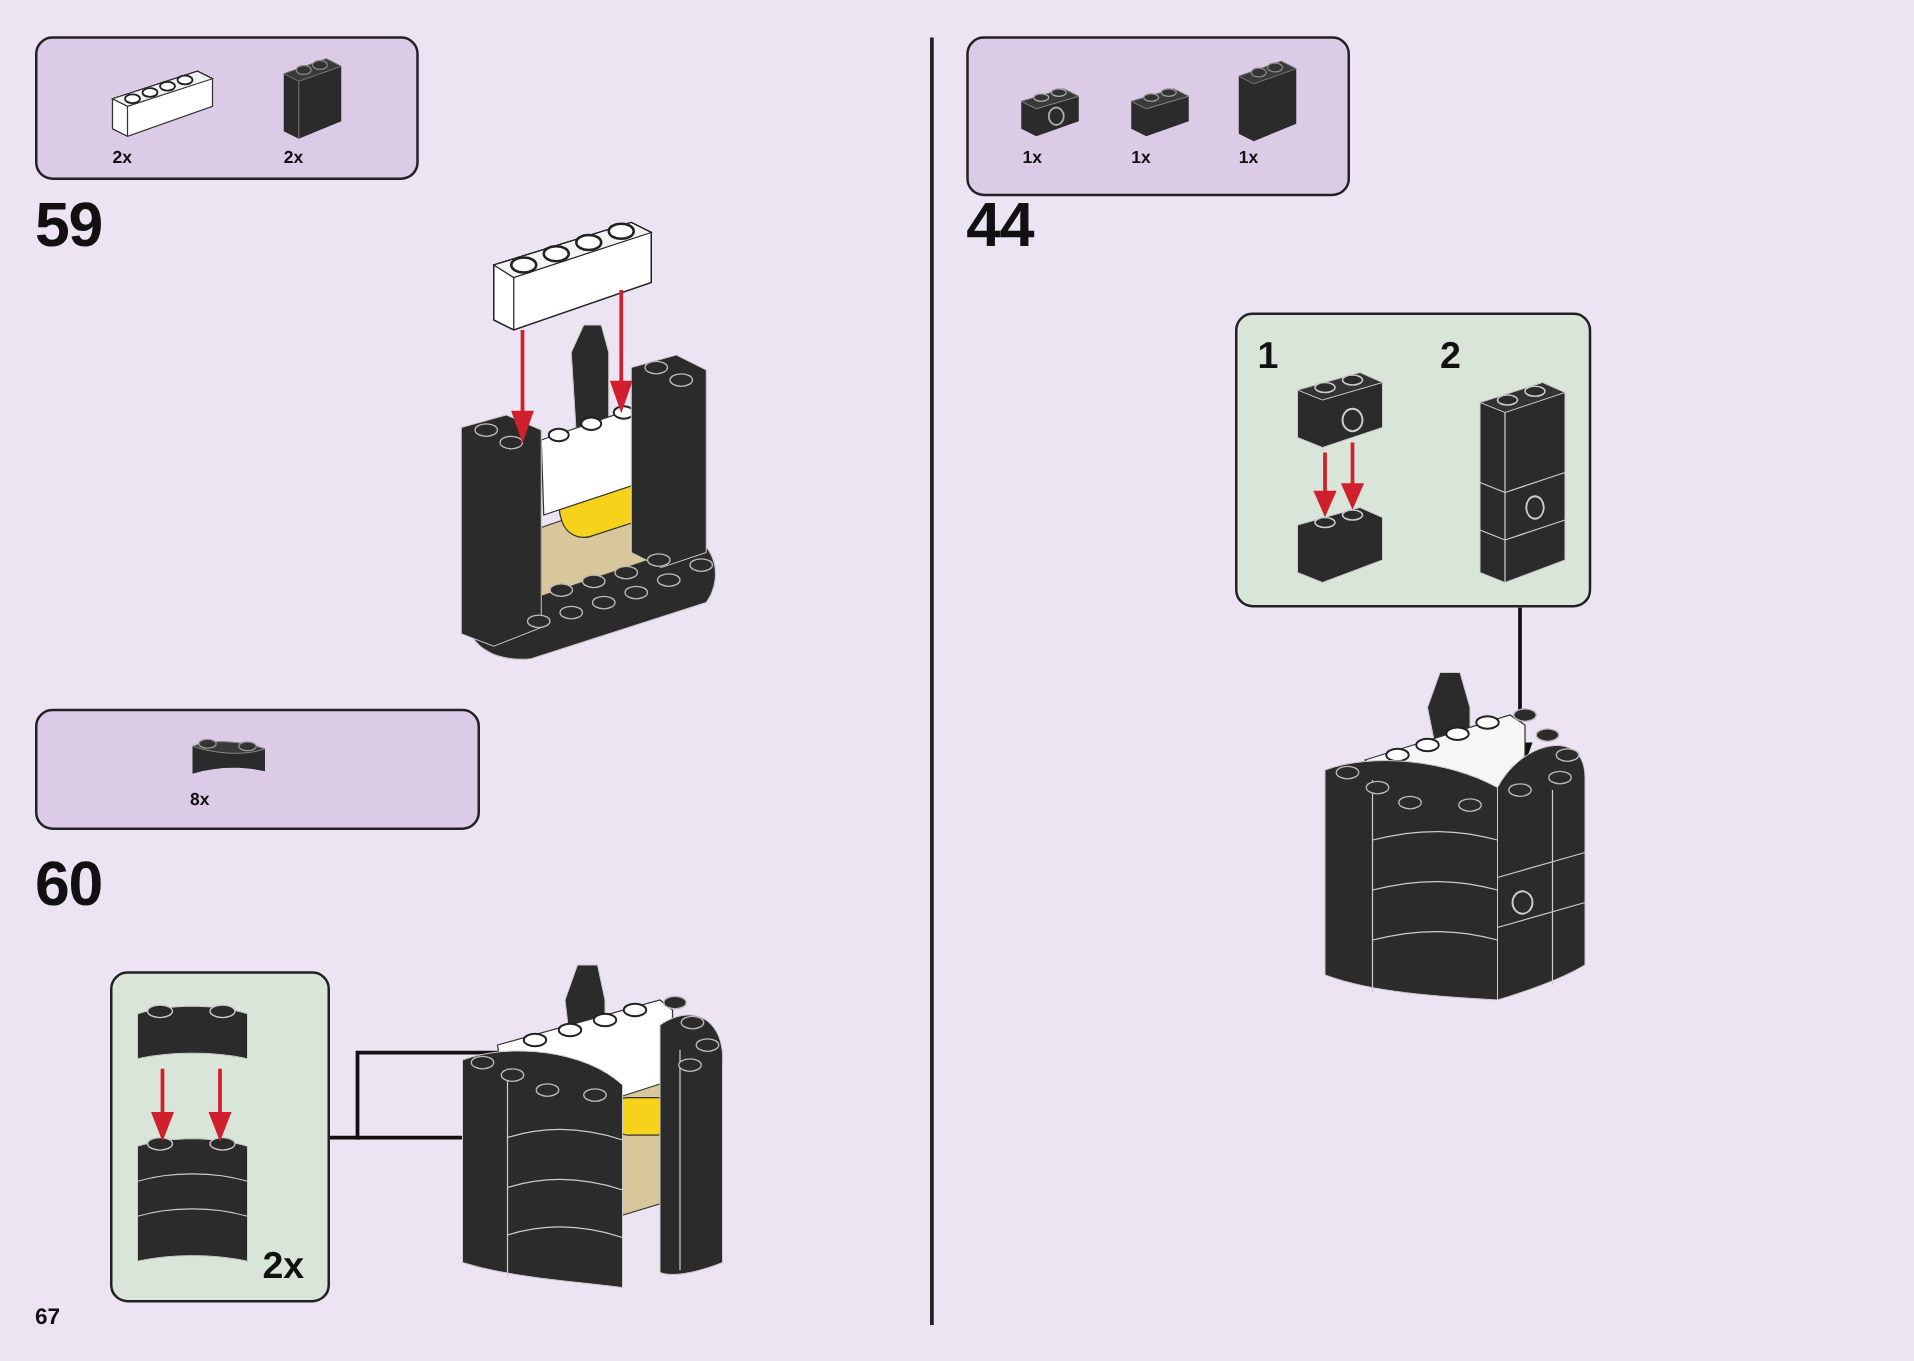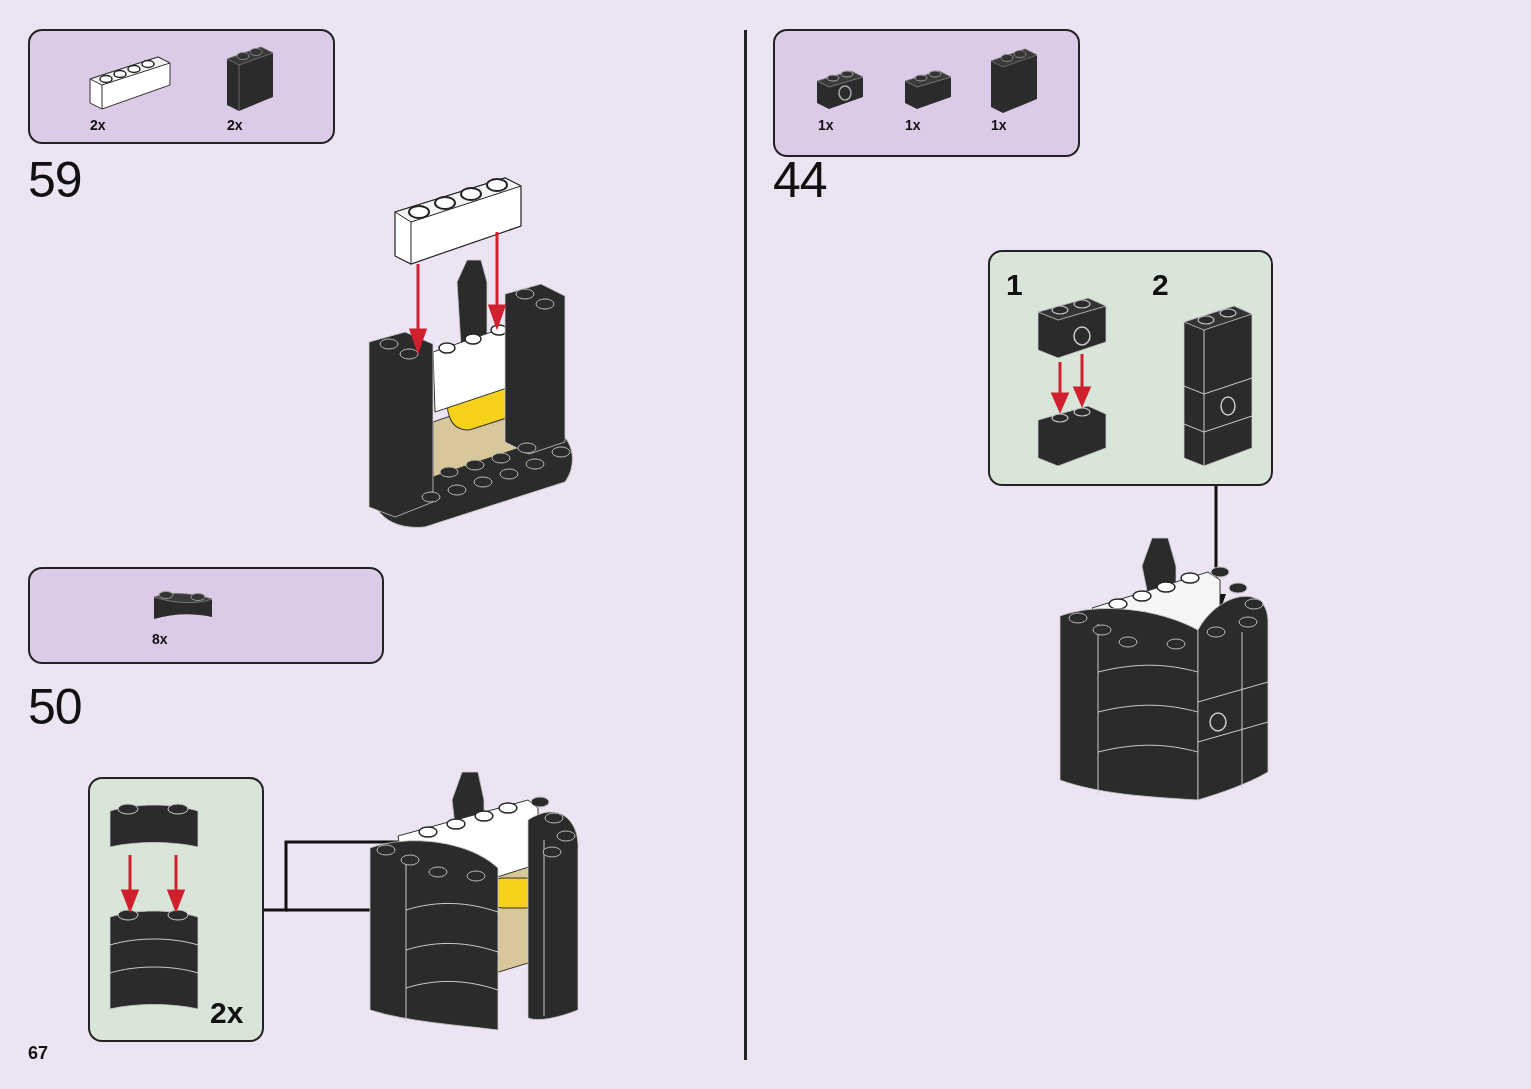--- a/index.html
+++ b/index.html
@@ -1,19 +1,19 @@
 <!DOCTYPE html>
 <html><head>
 <meta charset="utf-8">
 <style>
   html,body{margin:0;padding:0;}
   body{width:1531px;height:1089px;background:#ece3f3;position:relative;overflow:hidden;font-family:"Liberation Sans",sans-serif;color:#111;}
   .parts-box{position:absolute;background:#dccbe6;border:2px solid #222;border-radius:14px;box-sizing:border-box;}
   .qty{position:absolute;font-weight:bold;font-size:14px;}
-  .step-num{position:absolute;font-weight:normal;font-size:50px;letter-spacing:-1px;line-height:1;}
+  .step-num{position:absolute;font-weight:bold;font-size:50px;letter-spacing:-1px;line-height:1;}
   .sub-box{position:absolute;background:#d9e5d8;border:2px solid #222;border-radius:14px;box-sizing:border-box;}
   .sub-num{position:absolute;font-weight:bold;font-size:30px;line-height:1;}
   .divider{position:absolute;left:744px;top:30px;width:3px;height:1030px;background:#222;}
   .page-num{position:absolute;left:28px;top:1043px;font-weight:bold;font-size:18px;}
   svg{position:absolute;overflow:visible;}
 </style>
 </head>
 <body>
 
 <div class="parts-box" style="left:28px;top:29px;width:307px;height:115px;">
@@ -107,21 +107,21 @@
   <svg style="left:122px;top:18px;" width="64" height="40" viewBox="0 0 64 40">
     <path d="M2,10 C20,4 40,6 60,12 L60,30 C42,26 22,26 2,32 Z" fill="#2b2b2b"></path>
     <path d="M2,10 C20,4 40,6 60,12 C44,18 20,16 2,10 Z" fill="#3a3a3a" stroke="#888" stroke-width="0.8"></path>
     <g fill="#333" stroke="#999" stroke-width="1">
         <ellipse cx="14" cy="8" rx="7" ry="3.5"></ellipse>
         <ellipse cx="46" cy="10" rx="7" ry="3.5"></ellipse>
       </g>
   </svg>
   <span class="qty" style="left:122px;top:62px;">8x</span>
 </div>
-<div class="step-num" style="left:28px;top:682px;">50</div>
+<div class="step-num" style="left:28px;top:682px;">60</div>
 
 <div class="sub-box" style="left:88px;top:777px;width:176px;height:265px;">
   <svg style="left:16px;top:18px;" width="100" height="230" viewBox="0 0 100 230">
     <path d="M4,14 C30,6 66,6 92,14 L92,50 C66,44 30,44 4,50 Z" fill="#2b2b2b" stroke="#ccc" stroke-width="0.8"></path>
     <g fill="#2b2b2b" stroke="#ccc" stroke-width="1">
         <ellipse cx="22" cy="12" rx="10" ry="5"></ellipse>
         <ellipse cx="72" cy="12" rx="10" ry="5"></ellipse>
       </g>
     <path d="M4,120 C30,112 66,112 92,120 L92,212 C66,206 30,206 4,212 Z" fill="#2b2b2b" stroke="#ccc" stroke-width="0.8"></path>
     <path d="M4,148 C30,140 66,140 92,148" fill="none" stroke="#ccc"></path>

